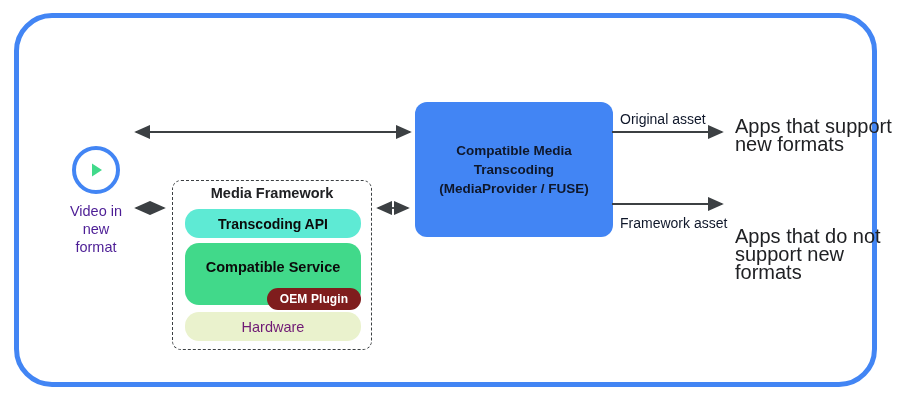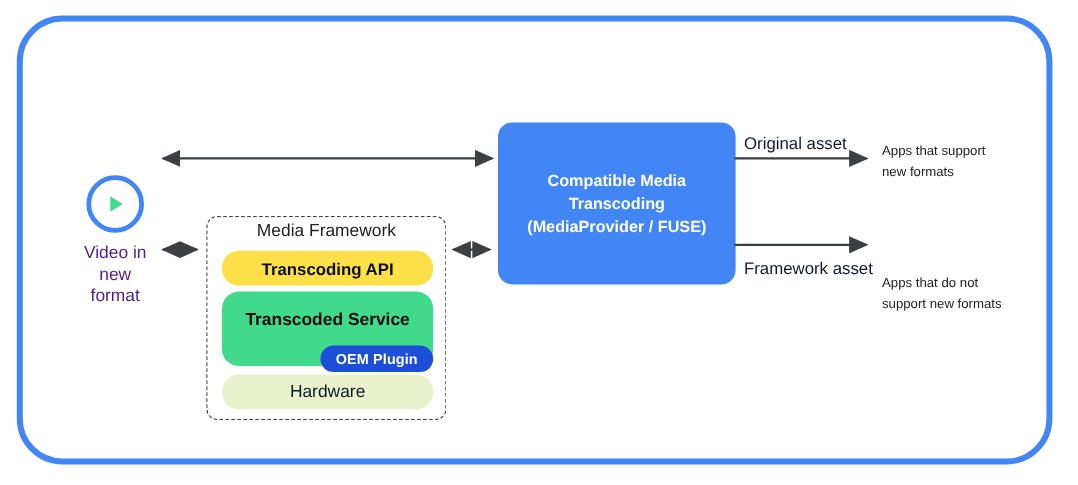--- a/index.html
+++ b/index.html
@@ -73,36 +73,37 @@
     background: transparent;
   }
   #media-framework-title {
     position: absolute;
     left: 0;
     top: 4px;
     width: 100%;
     text-align: center;
     font-size: 14.5px;
     color: #202124;
+    font-weight: bold;
   }
   .stack-box {
     position: absolute;
     left: 12px;
     width: 176px;
     box-sizing: border-box;
     border-radius: 14px;
     display: flex;
     align-items: center;
     justify-content: center;
     text-align: center;
   }
   #transcoding-api {
     top: 28px;
     height: 29px;
-    background: #fde047;
+    background: #5eead4;
     font-size: 14px;
     font-weight: bold;
     color: #0b0b0b;
   }
   #transcoding-service {
     top: 62px;
     height: 62px;
     background: #41d98a;
     font-size: 14.5px;
     font-weight: bold;
@@ -110,53 +111,53 @@
     align-items: flex-start;
     padding-top: 16px;
   }
   #oem-plugin {
     position: absolute;
     left: 94px;
     top: 107px;
     width: 94px;
     height: 22px;
     box-sizing: border-box;
-    background: #1d4ed8;
+    background: #7f1d1d;
     border-radius: 11px;
     display: flex;
     align-items: center;
     justify-content: center;
     font-size: 12px;
     font-weight: bold;
     color: #ffffff;
     letter-spacing: 0.1px;
   }
   #hardware {
     top: 131px;
     height: 29px;
     background: #eaf2cd;
     font-size: 14.5px;
     font-weight: normal;
-    color: #0f172a;
+    color: #701a75;
   }
 
   
   #cmt-box {
     position: absolute;
     left: 415px;
     top: 102px;
     width: 198px;
     height: 135px;
     background: #4285f4;
     border-radius: 12px;
     display: flex;
     align-items: center;
     justify-content: center;
     text-align: center;
-    color: #ffffff;
+    color: #0f172a;
     font-size: 13.5px;
     font-weight: bold;
     line-height: 19px;
     white-space: pre-line;
     padding: 0 6px;
     box-sizing: border-box;
   }
 
   
   .arrow-svg {
@@ -174,21 +175,21 @@
     position: absolute;
     font-size: 14px;
     color: #0f172a;
     white-space: nowrap;
   }
   #label-original-asset  { left: 620px; top: 111px; }
   #label-transcoded-asset{ left: 620px; top: 215px; }
 
   .apps-label {
     position: absolute;
-    font-size: 11px;
+    font-size: 20px;
     line-height: 18px;
     color: #202124;
     white-space: pre-line;
   }
   #label-apps-support    { left: 735px; top: 117px; }
   #label-apps-no-support { left: 735px; top: 189px; margin-top: 38px; }
 </style>
 </head>
 <body>
 
@@ -225,21 +226,21 @@
 
   <svg id="arrow-mf-cmt" class="arrow-svg" width="46" height="20">
     <line x1="8" y1="10" x2="38" y2="10" stroke="#3c4043" stroke-width="1.8" marker-start="url(#head-l)" marker-end="url(#head-r)"></line>
   </svg>
 
   <div id="media-framework">
     <div id="media-framework-title">Media Framework</div>
 
     <div id="transcoding-api" class="stack-box">Transcoding API</div>
 
-    <div id="transcoding-service" class="stack-box">Transcoded Service</div>
+    <div id="transcoding-service" class="stack-box">Compatible Service</div>
 
     <div id="oem-plugin">OEM Plugin</div>
 
     <div id="hardware" class="stack-box">Hardware</div>
   </div>
 
   <div id="cmt-box">Compatible Media
 Transcoding
 (MediaProvider / FUSE)</div>
 

